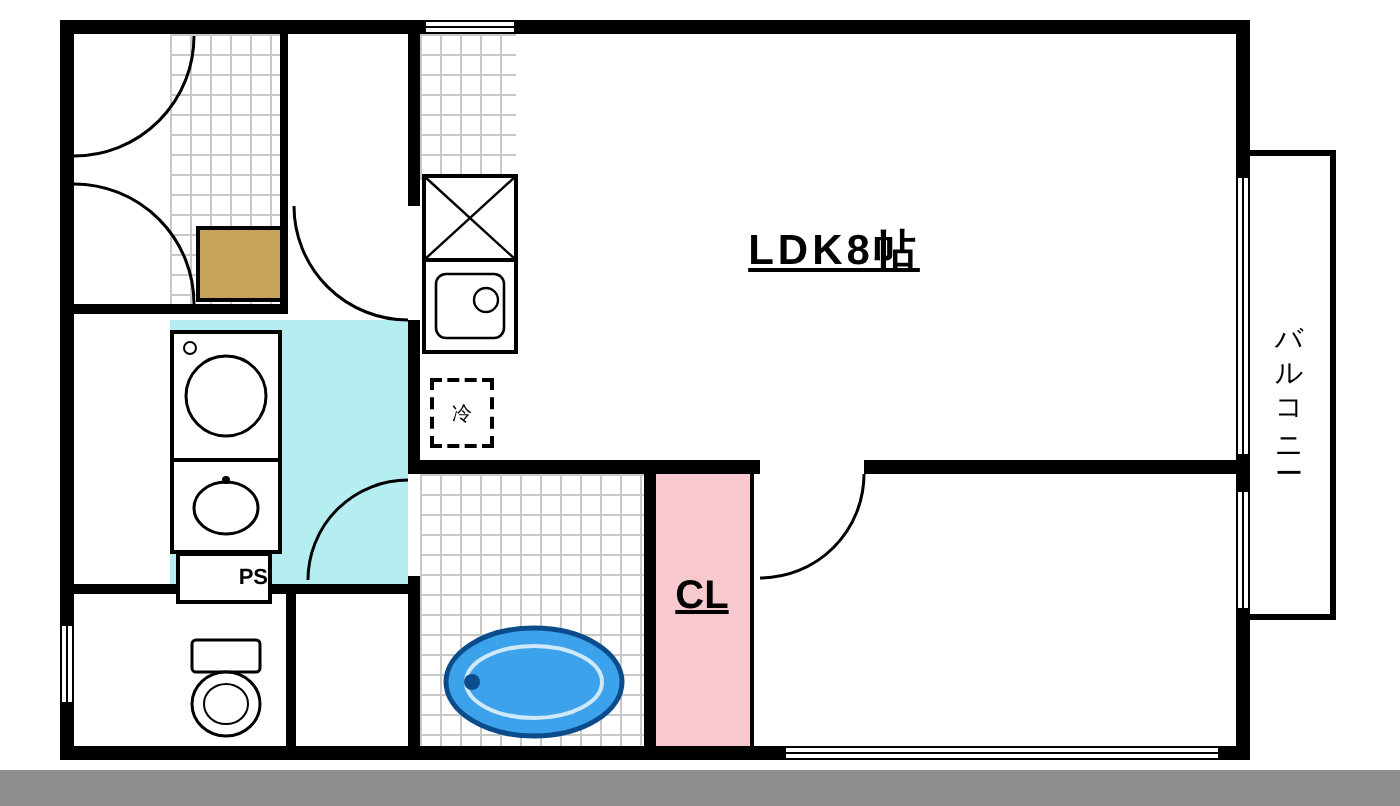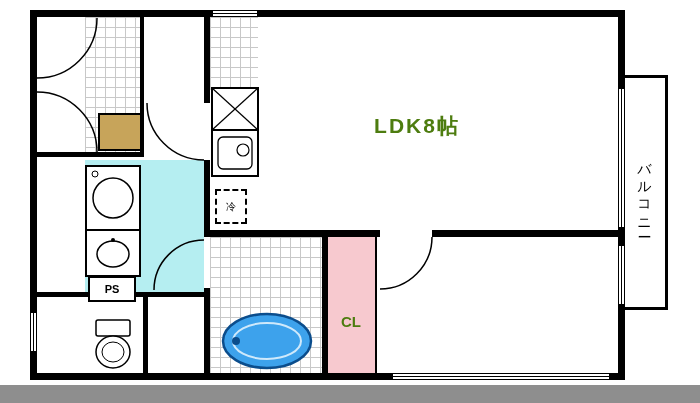--- a/index.html
+++ b/index.html
@@ -19,30 +19,30 @@
   .balcony{position:absolute;left:622px;top:75px;width:46px;height:235px;
            border:3px solid #000;background:#fff;z-index:1;box-sizing:border-box;
            display:flex;align-items:center;justify-content:center;}
   .balcony span{writing-mode:vertical-rl;text-orientation:upright;font-size:14px;
                 letter-spacing:3px;color:#000;}
   .window{position:absolute;background:#fff;border:1px solid #000;z-index:5;
           box-sizing:border-box;display:flex;align-items:center;justify-content:center;}
   .window .wline-h{width:100%;height:1px;background:#000;}
   .window .wline-v{width:1px;height:100%;background:#000;}
   .svglayer{position:absolute;left:0;top:0;z-index:6;pointer-events:none;}
-  .label{position:absolute;color:#4d7c0f;text-align:center;z-index:7;}
+  .label{position:absolute;color:#000000;text-align:center;z-index:7;text-decoration:underline;}
   .lbl-ldk{font-size:21px;font-weight:bold;letter-spacing:2px;}
   .lbl-west{font-size:17px;font-weight:bold;letter-spacing:1px;}
-  .lbl-cl{font-size:15px;font-weight:bold;margin-top:24px;}
+  .lbl-cl{font-size:20px;font-weight:bold;}
   .fridge{position:absolute;left:215px;top:189px;width:32px;height:35px;background:#fff;
           border:2px dashed #000;z-index:6;box-sizing:border-box;
           display:flex;align-items:center;justify-content:center;font-size:10px;}
   .psbox{position:absolute;left:88px;top:276px;width:48px;height:26px;background:#fff;
          border:2px solid #000;z-index:6;box-sizing:border-box;
-         display:flex;align-items:center;justify-content:center;font-size:11px;font-weight:bold;}
+         display:flex;align-items:center;justify-content:flex-end;font-size:11px;font-weight:bold;}
   .graybar{position:absolute;left:0;top:385px;width:700px;height:18px;background:#8e8e8e;z-index:2;}
 </style>
 </head>
 <body>
 
 <div class="stage">
 
   <div class="balcony">
     <span>バルコニー</span>
   </div>

